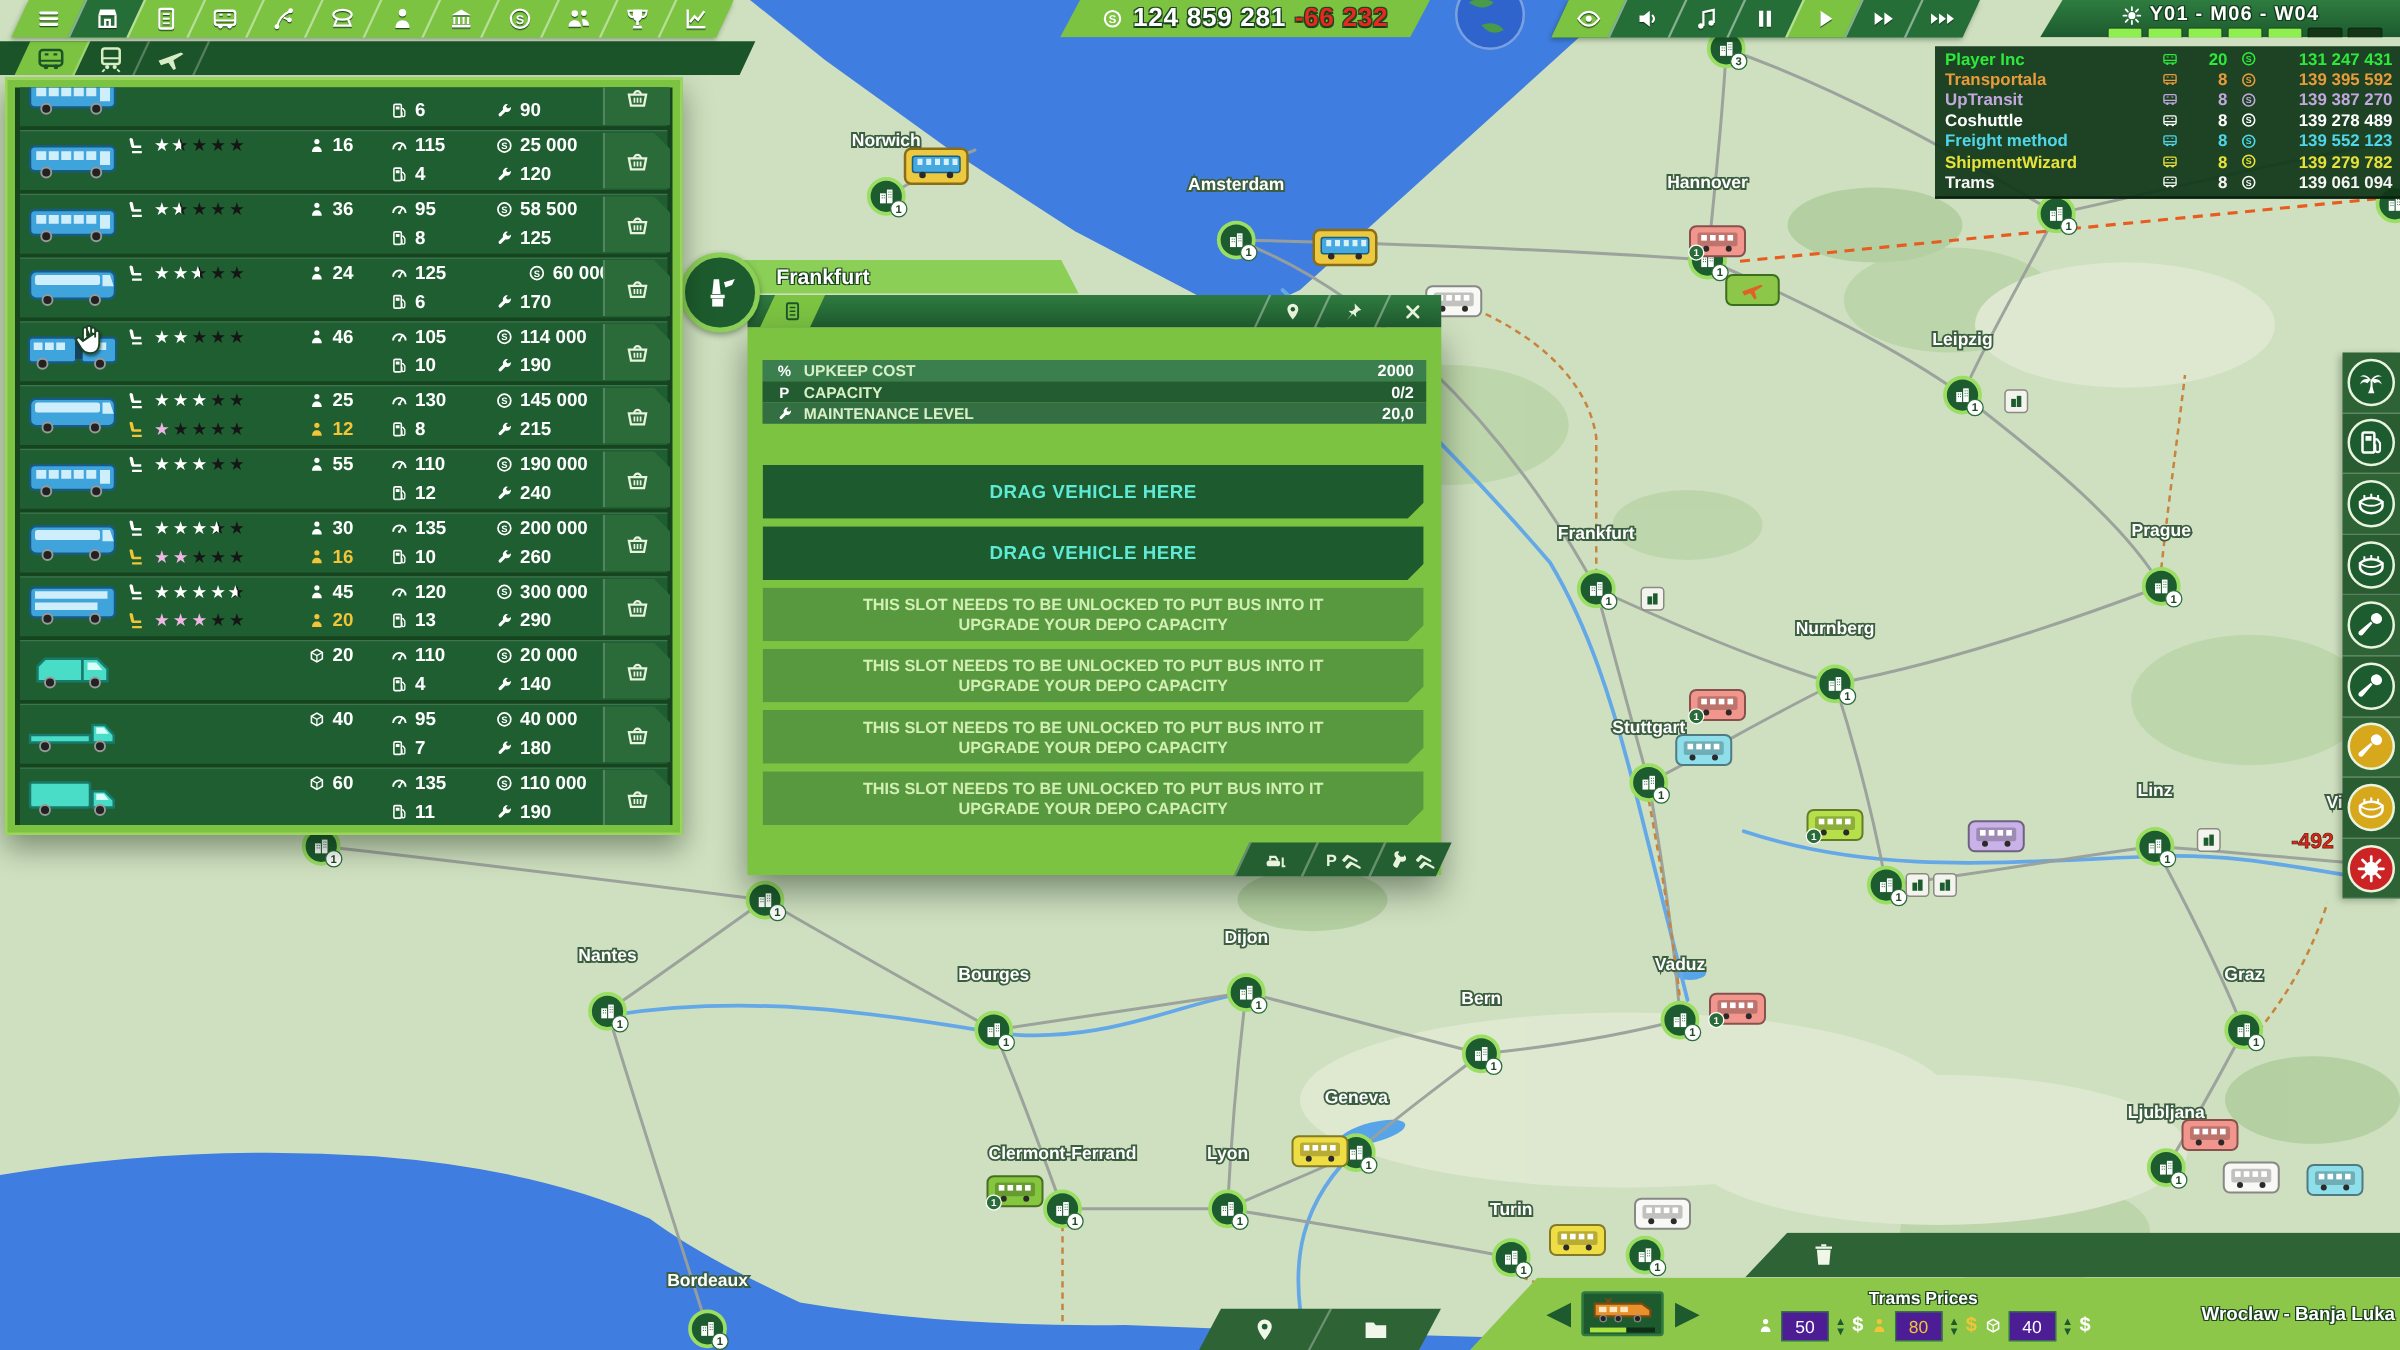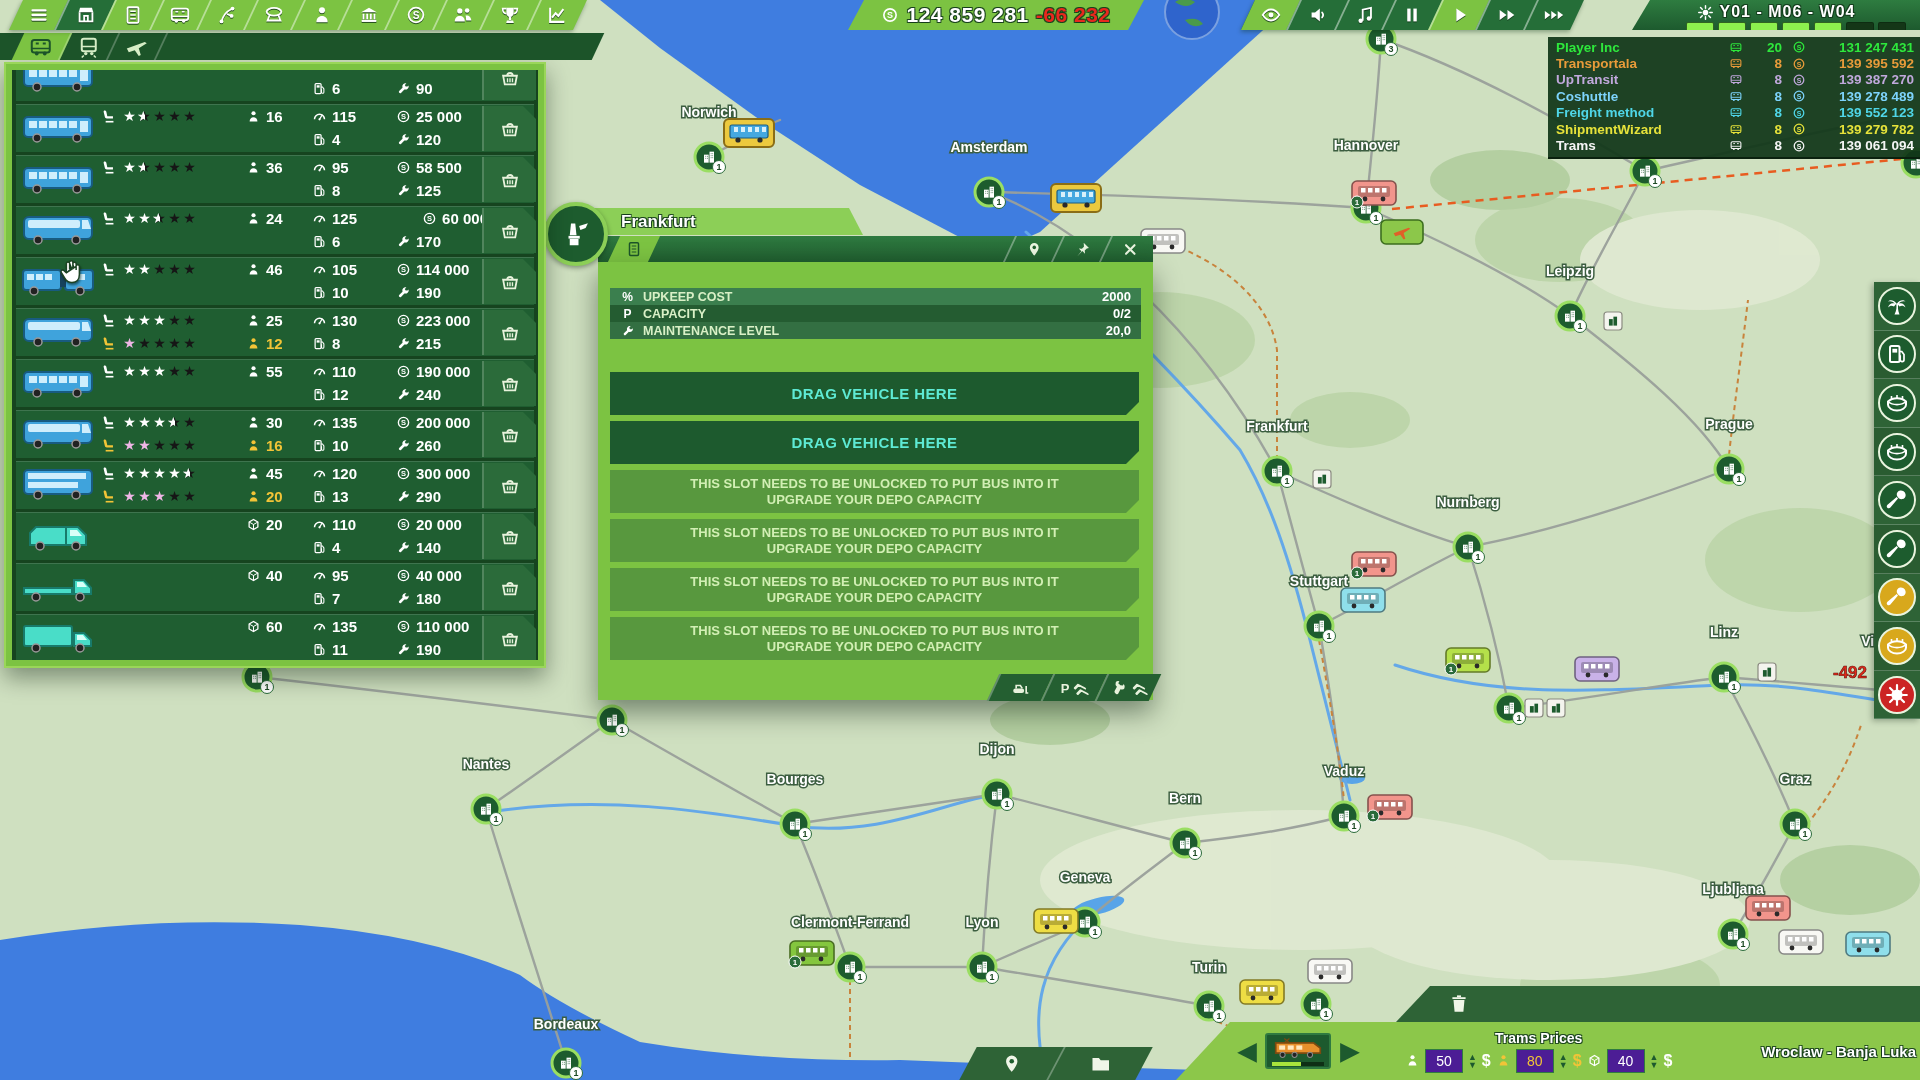--- a/index.html
+++ b/index.html
@@ -1118,21 +1118,21 @@
         <span class="lbname">UpTransit</span>
         <svg class="ic lbbus" width="24" height="13">
           <use href="#i-bus"></use>
         </svg>
         <span class="lbcount">8</span>
         <svg class="ic lbcoin" width="14" height="14">
           <use href="#i-coin"></use>
         </svg>
         <span class="lbmoney">139 387 270</span>
       </div>
-      <div class="lbrow" style="color: #7dd3fc;">
+      <div class="lbrow" style="color: #ffffff;">
         <span class="lbname">Coshuttle</span>
         <svg class="ic lbbus" width="24" height="13">
           <use href="#i-bus"></use>
         </svg>
         <span class="lbcount">8</span>
         <svg class="ic lbcoin" width="14" height="14">
           <use href="#i-coin"></use>
         </svg>
         <span class="lbmoney">139 278 489</span>
       </div>
@@ -1484,21 +1484,21 @@
             <div class="cell" style="grid-area: 2 / 4;">
               <svg class="ic" width="14" height="14">
                 <use href="#i-fuel"></use>
               </svg>
               <span class="num">8</span>
             </div>
             <div class="cell" style="grid-area: 1 / 5;">
               <svg class="ic" width="15" height="15">
                 <use href="#i-coin"></use>
               </svg>
-              <span class="num">223 000</span>
+              <span class="num">145 000</span>
             </div>
             <div class="cell" style="grid-area: 2 / 5;">
               <svg class="ic" width="14" height="14">
                 <use href="#i-wrench"></use>
               </svg>
               <span class="num">215</span>
             </div>
             <div class="basket">
               <svg class="ic" width="22" height="22">
                 <use href="#i-basket"></use>

